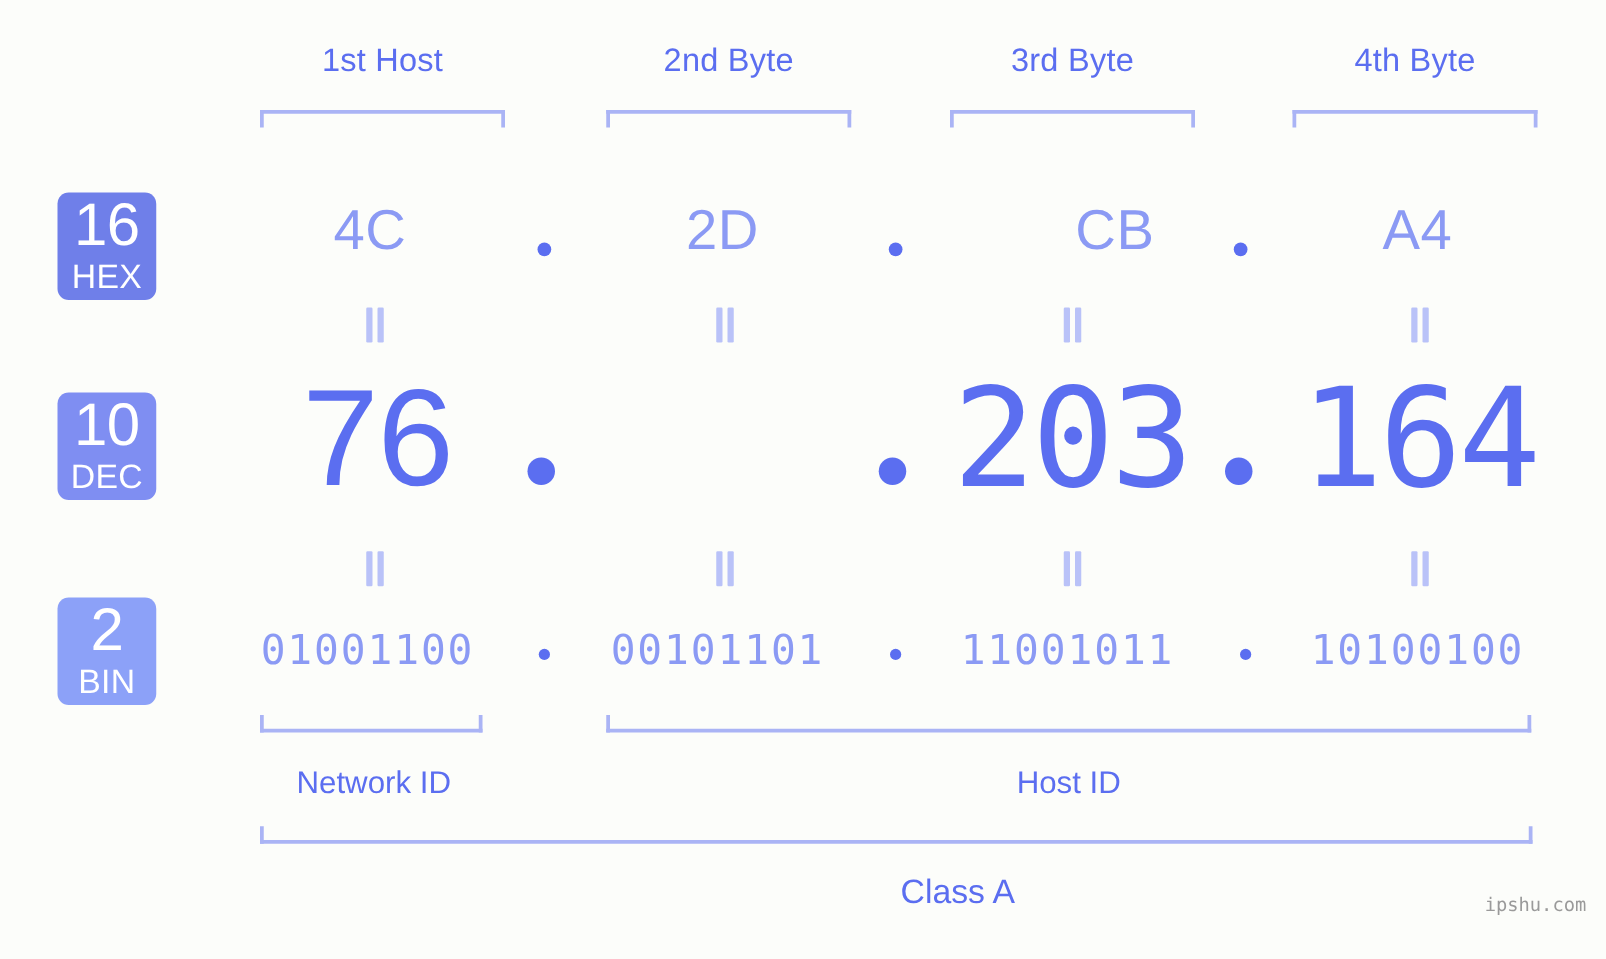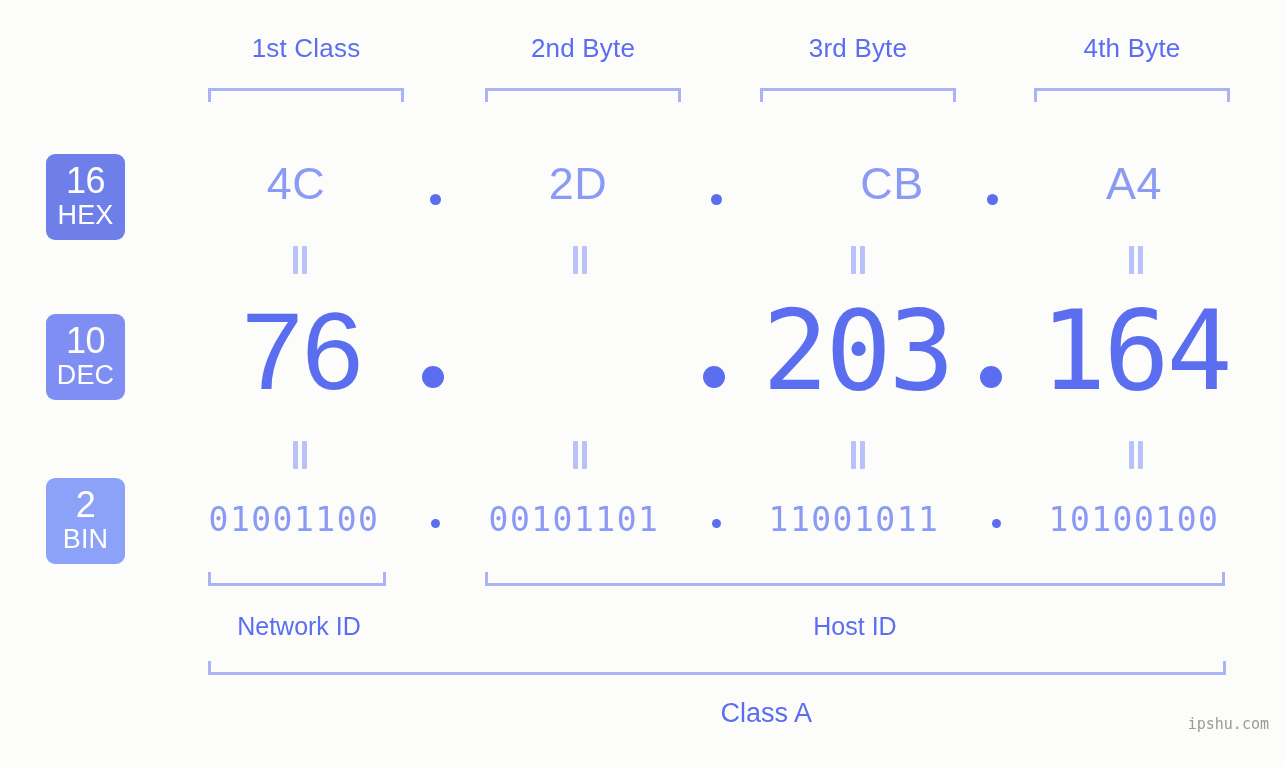--- a/index.html
+++ b/index.html
@@ -63,21 +63,21 @@
     color: #ffffff;
     text-align: center;
     box-sizing: border-box;
     display: flex;
     flex-direction: column;
     align-items: center;
     justify-content: center;
     line-height: 1;
   }
   .badge .badge-num {
-    font-size: 36px;
+    font-size: 48px;
     font-weight: 400;
     line-height: 1.02;
     letter-spacing: -0.5px;
   }
   .badge .badge-sub {
     font-size: 27px;
     font-weight: 400;
     line-height: 1.15;
     margin-top: 1px;
     letter-spacing: 0.2px;
@@ -198,21 +198,21 @@
     color: #9a9a9a;
     font-family: "DejaVu Sans Mono", monospace;
     letter-spacing: 0px;
   }
 </style>
 </head>
 <body>
 
 <div id="stage">
 
-  <div class="byte-label" style="left:206px; width:200px;">1st Class</div>
+  <div class="byte-label" style="left:206px; width:200px;">1st Host</div>
   <div class="byte-label" style="left:483px; width:200px;">2nd Byte</div>
   <div class="byte-label" style="left:758px; width:200px;">3rd Byte</div>
   <div class="byte-label" style="left:1032px; width:200px;text-align:center;">4th Byte</div>
 
   <div class="bracket-top" style="left:208px; width:196px;"></div>
   <div class="bracket-top" style="left:485px; width:196px;"></div>
   <div class="bracket-top" style="left:760px; width:196px;"></div>
   <div class="bracket-top" style="left:1034px; width:196px;"></div>
 
   <div class="badge" id="badge-hex">

